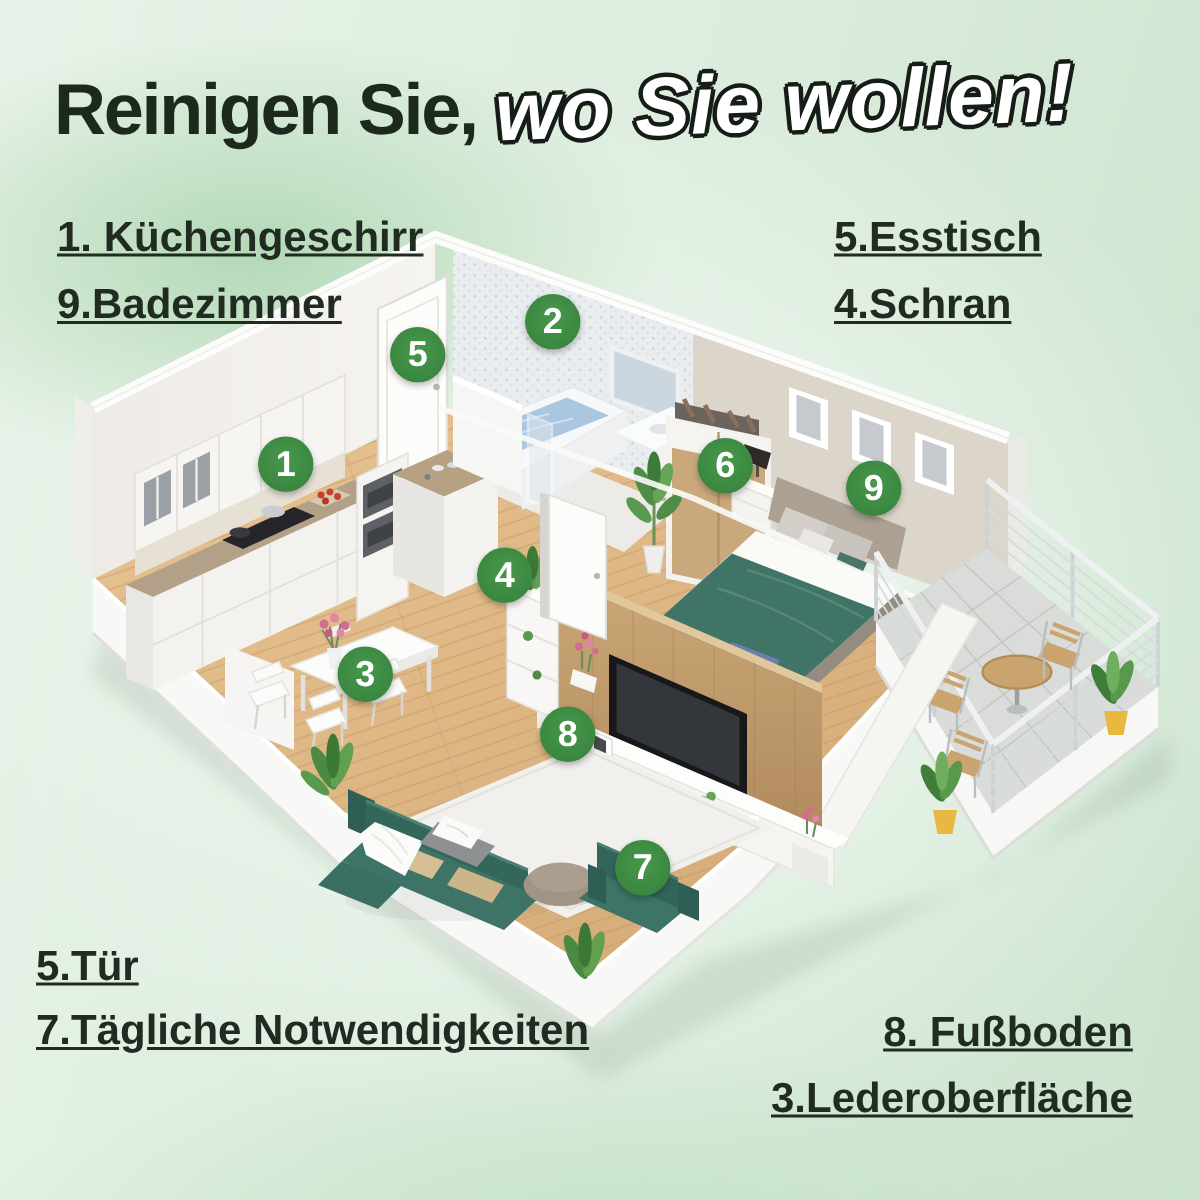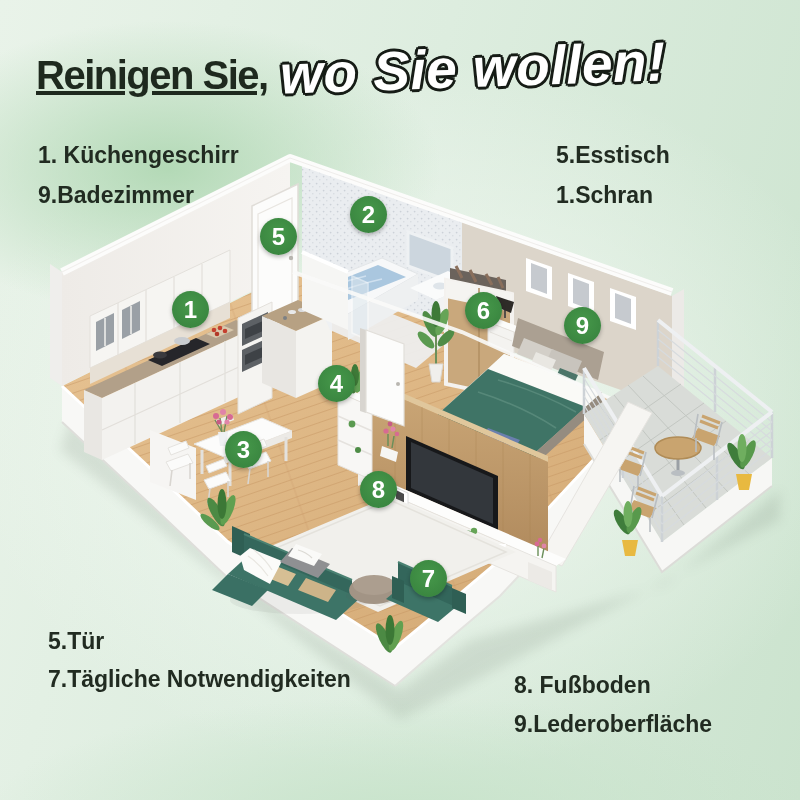--- a/index.html
+++ b/index.html
@@ -6,34 +6,34 @@
   .canvas{
     position:relative;width:800px;height:800px;overflow:hidden;
     font-family:"Liberation Sans",sans-serif;
     background:
       radial-gradient(390px 210px at 21% 21%, #b3d9b6 0%, rgba(179,217,182,0) 70%),
       radial-gradient(560px 170px at 50% 103%, #c7e3ca 0%, rgba(199,227,202,0) 75%),
       radial-gradient(640px 500px at 52% 52%, #f3f9f3 0%, rgba(243,249,243,0) 72%),
       linear-gradient(105deg, #e9f3e9 0%, #ddeddf 45%, #cbe3ce 100%);
   }
   .title{position:absolute;left:36px;top:38px;white-space:nowrap;display:flex;align-items:baseline;}
-  .title .dark{font-size:40px;font-weight:bold;color:#1e291e;letter-spacing:-1.5px;text-decoration:underline;}
+  .title .dark{font-size:48px;font-weight:bold;color:#1e291e;letter-spacing:-1.5px;}
   .title .outline{
     display:inline-block;font-size:55px;font-weight:bold;font-style:italic;color:#fff;
     margin-left:12px;transform:rotate(-2deg) translateY(-2px);letter-spacing:0.5px;
     text-shadow:3px 0 0 #161c16,-3px 0 0 #161c16,0 3px 0 #161c16,0 -3px 0 #161c16,
       2px 2px 0 #161c16,-2px -2px 0 #161c16,2px -2px 0 #161c16,-2px 2px 0 #161c16;
   }
-  .legend{position:absolute;color:#212b21;font-weight:bold;font-size:23px;line-height:1;}
+  .legend{position:absolute;color:#212b21;font-weight:bold;font-size:28px;line-height:1;text-decoration:underline;}
   .legend div{margin-bottom:17px;white-space:nowrap;}
   .legend.tl{left:38px;top:144px;}
   .legend.tr{left:556px;top:144px;}
-  .legend.bl{left:48px;top:630px;margin:0;}
+  .legend.bl{left:24px;top:630px;margin:0;}
   .legend.bl div{margin-bottom:15px;}
-  .legend.br{left:514px;top:674px;}
+  .legend.br{left:514px;top:674px;text-align:right;}
   .legend.br div{margin-bottom:16px;}
   .floorplan{position:absolute;left:0;top:0;}
   .marker{
     position:absolute;width:37px;height:37px;margin-left:-18px;margin-top:-18px;
     border-radius:50%;
     background:radial-gradient(circle at 50% 42%, #46984a 0%, #3a8640 75%, #347a3a 100%);
     box-shadow:0 2px 4px rgba(0,0,0,.28);
     color:#fff;font-weight:bold;font-size:24px;display:flex;align-items:center;justify-content:center;
   }
 </style>
@@ -387,29 +387,29 @@
     <span class="dark">Reinigen Sie,</span>
     <span class="outline">wo Sie wollen!</span>
   </div>
 
   <div class="legend tl">
     <div>1. Küchengeschirr</div>
     <div>9.Badezimmer</div>
   </div>
   <div class="legend tr">
     <div>5.Esstisch</div>
-    <div>1.Schran</div>
+    <div>4.Schran</div>
   </div>
   <div class="legend bl">
     <div>5.Tür</div>
     <div>7.Tägliche Notwendigkeiten</div>
   </div>
   <div class="legend br">
     <div>8. Fußboden</div>
-    <div>9.Lederoberfläche</div>
+    <div>3.Lederoberfläche</div>
   </div>
 
   <div>
     <div class="marker" style="left: 190px; top: 309px;">1</div>
     <div class="marker" style="left: 368px; top: 214px;">2</div>
     <div class="marker" style="left: 243px; top: 449px;">3</div>
     <div class="marker" style="left: 336px; top: 383px;">4</div>
     <div class="marker" style="left: 278px; top: 236px;">5</div>
     <div class="marker" style="left: 483px; top: 310px;">6</div>
     <div class="marker" style="left: 428px; top: 578px;">7</div>

